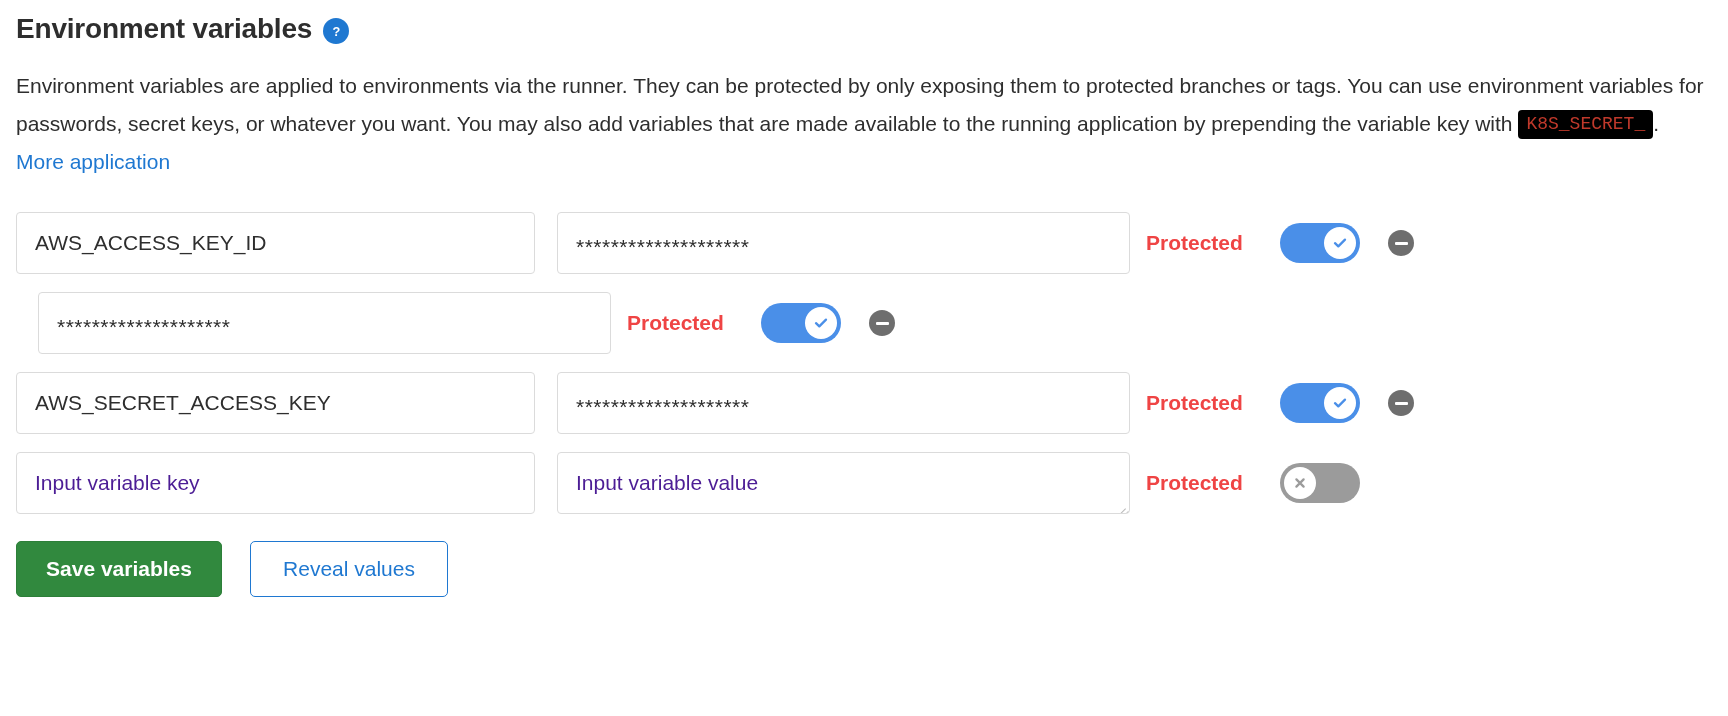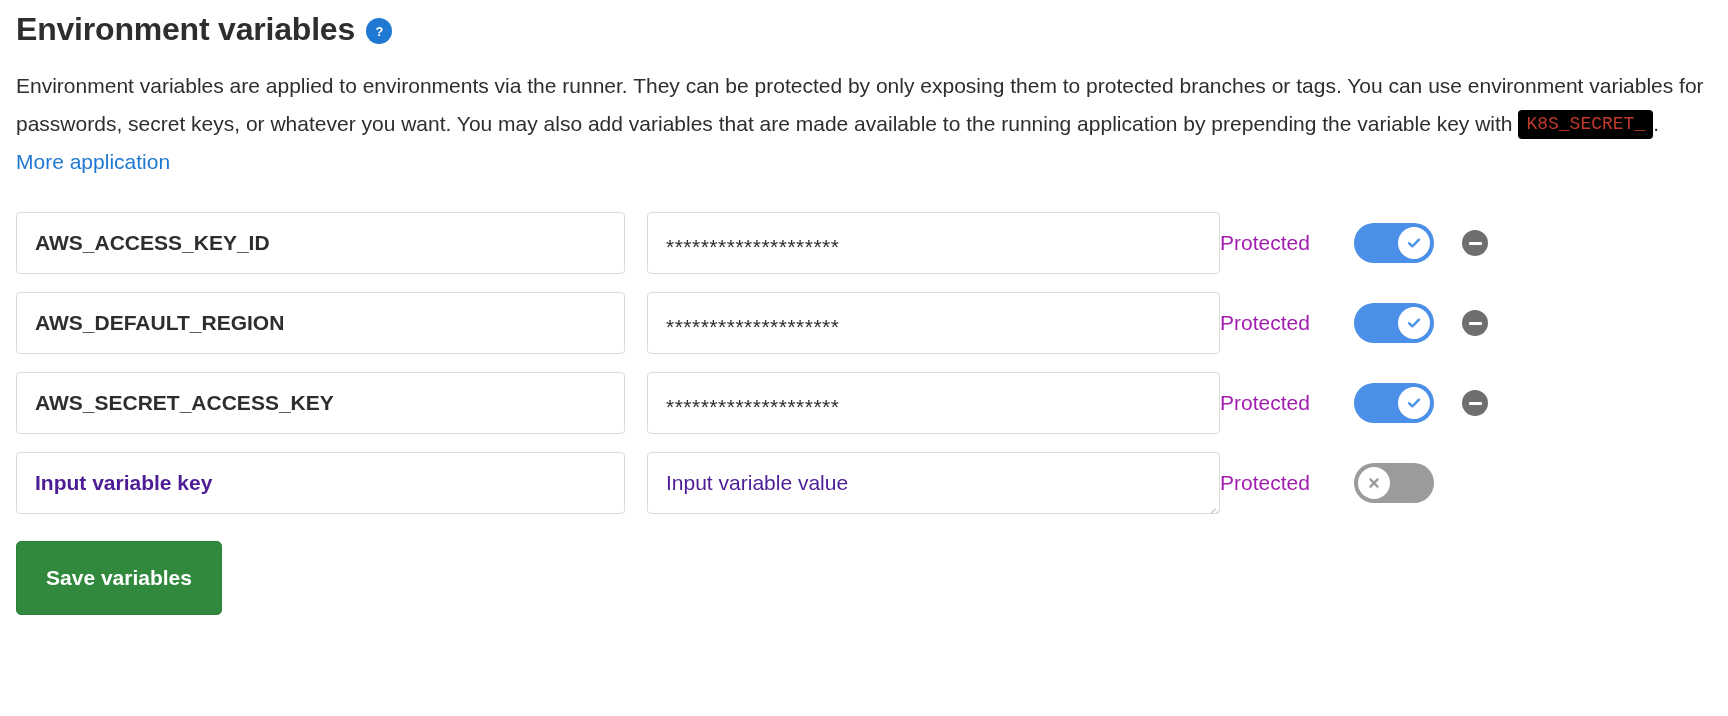--- a/index.html
+++ b/index.html
@@ -26,21 +26,21 @@
   
   .header {
     display: flex;
     align-items: center;
     gap: 11px;
     padding: 12px 0 0 16px;
     height: 46px;
     box-sizing: border-box;
   }
   .page-title {
-    font-size: 32px;
+    font-size: 28px;
     font-weight: bold;
     letter-spacing: -0.2px;
     line-height: 36px;
     color: #2e2e2e;
     white-space: nowrap;
   }
   .help-icon {
     display: inline-flex;
     align-items: center;
     justify-content: center;
@@ -102,23 +102,22 @@
     font-family: "Liberation Sans", sans-serif;
     font-size: 21px;
     color: #2e2e2e;
     padding: 0 18px;
     outline: none;
     line-height: 60px;
     display: flex;
     align-items: center;
   }
   .field.key {
-    width: 609px;
-    flex: none;
-    font-weight: bold;
+    width: 519px;
+    flex: none;
   }
   .field.value {
     width: 573px;
     flex: none;
     margin-left: 22px;
     position: relative;
     overflow: hidden;
   }
   .field .placeholder {
     color: #4c1d95;
@@ -146,24 +145,26 @@
     right: 1px;
     background: #b8b8b8;
     height: 1px;
     transform-origin: right bottom;
   }
   .resize-grip span.l1 { bottom: 2px; width: 11px; transform: rotate(-45deg); }
   .resize-grip span.l2 { bottom: 2px; width: 6px;  transform: rotate(-45deg) translateX(0) translateY(4px); }
 
   .protected-label {
     font-size: 21px;
-    color: #a21caf;
+    color: #ef4444;
+    margin-left: 16px;
     white-space: nowrap;
     width: 116px;
     flex: none;
+    font-weight: bold;
   }
 
   
   .toggle {
     position: relative;
     width: 80px;
     height: 40px;
     border-radius: 20px;
     flex: none;
     margin-left: 18px;
@@ -212,21 +213,21 @@
     display: flex;
     align-items: center;
     margin: 18px 0 0 16px;
     gap: 28px;
   }
   .btn {
     box-sizing: border-box;
     font-family: "Liberation Sans", sans-serif;
     font-size: 21px;
     border-radius: 5px;
-    height: 74px;
+    height: 56px;
     display: inline-flex;
     align-items: center;
     justify-content: center;
     cursor: pointer;
     padding: 0 22px;
   }
   .btn-save {
     background: #31893e;
     border: 1px solid #2d7f39;
     color: #ffffff;
@@ -276,23 +277,20 @@
             <path d="M4 9.2 L7.3 12.4 L14 5.6" fill="none" stroke="#4a8fe8" stroke-width="2.3" stroke-linecap="round" stroke-linejoin="round"></path>
           </svg>
         </div>
       </div>
       <div class="remove-btn">
         <div class="bar"></div>
       </div>
     </div>
 
     <div class="var-row">
-      <div class="field key">
-        <span>AWS_DEFAULT_REGION</span>
-      </div>
       <div class="field value">
         <span class="masked">********************</span>
       </div>
       <div class="protected-label">Protected</div>
       <div class="toggle on">
         <div class="knob">
           <svg width="18" height="18" viewBox="0 0 18 18" aria-hidden="true">
             <path d="M4 9.2 L7.3 12.4 L14 5.6" fill="none" stroke="#4a8fe8" stroke-width="2.3" stroke-linecap="round" stroke-linejoin="round"></path>
           </svg>
         </div>
@@ -343,15 +341,16 @@
       </div>
       <div class="remove-btn hidden">
         <div class="bar"></div>
       </div>
     </div>
 
   </div>
 
   <div class="actions">
     <div class="btn btn-save">Save variables</div>
+    <div class="btn btn-reveal">Reveal values</div>
   </div>
 
 </div>
 
 </body></html>

